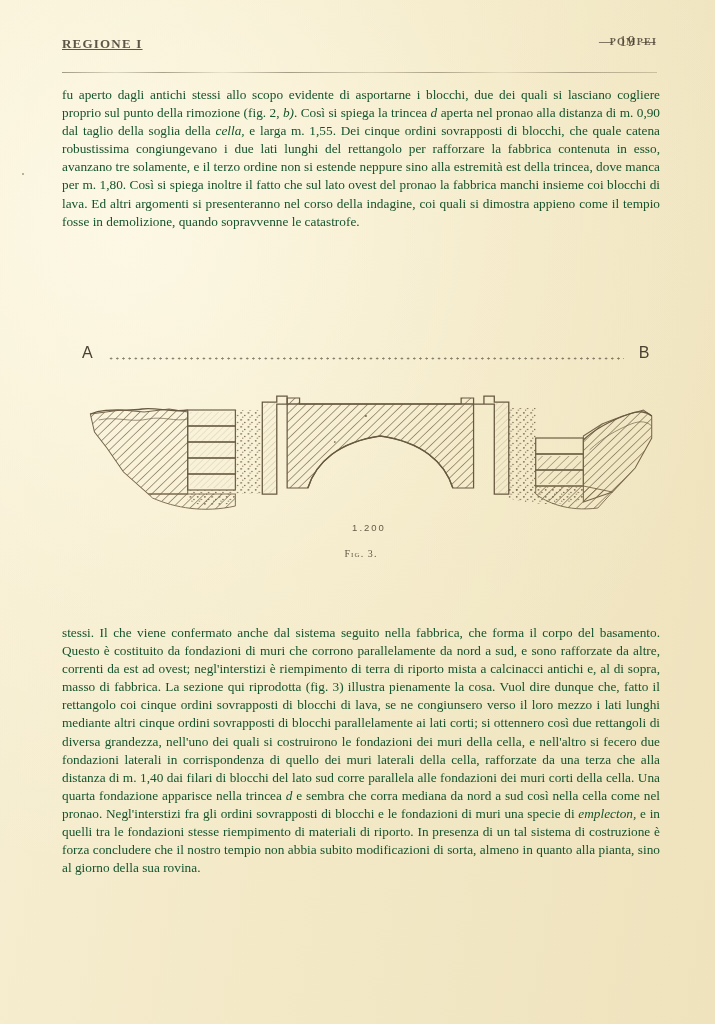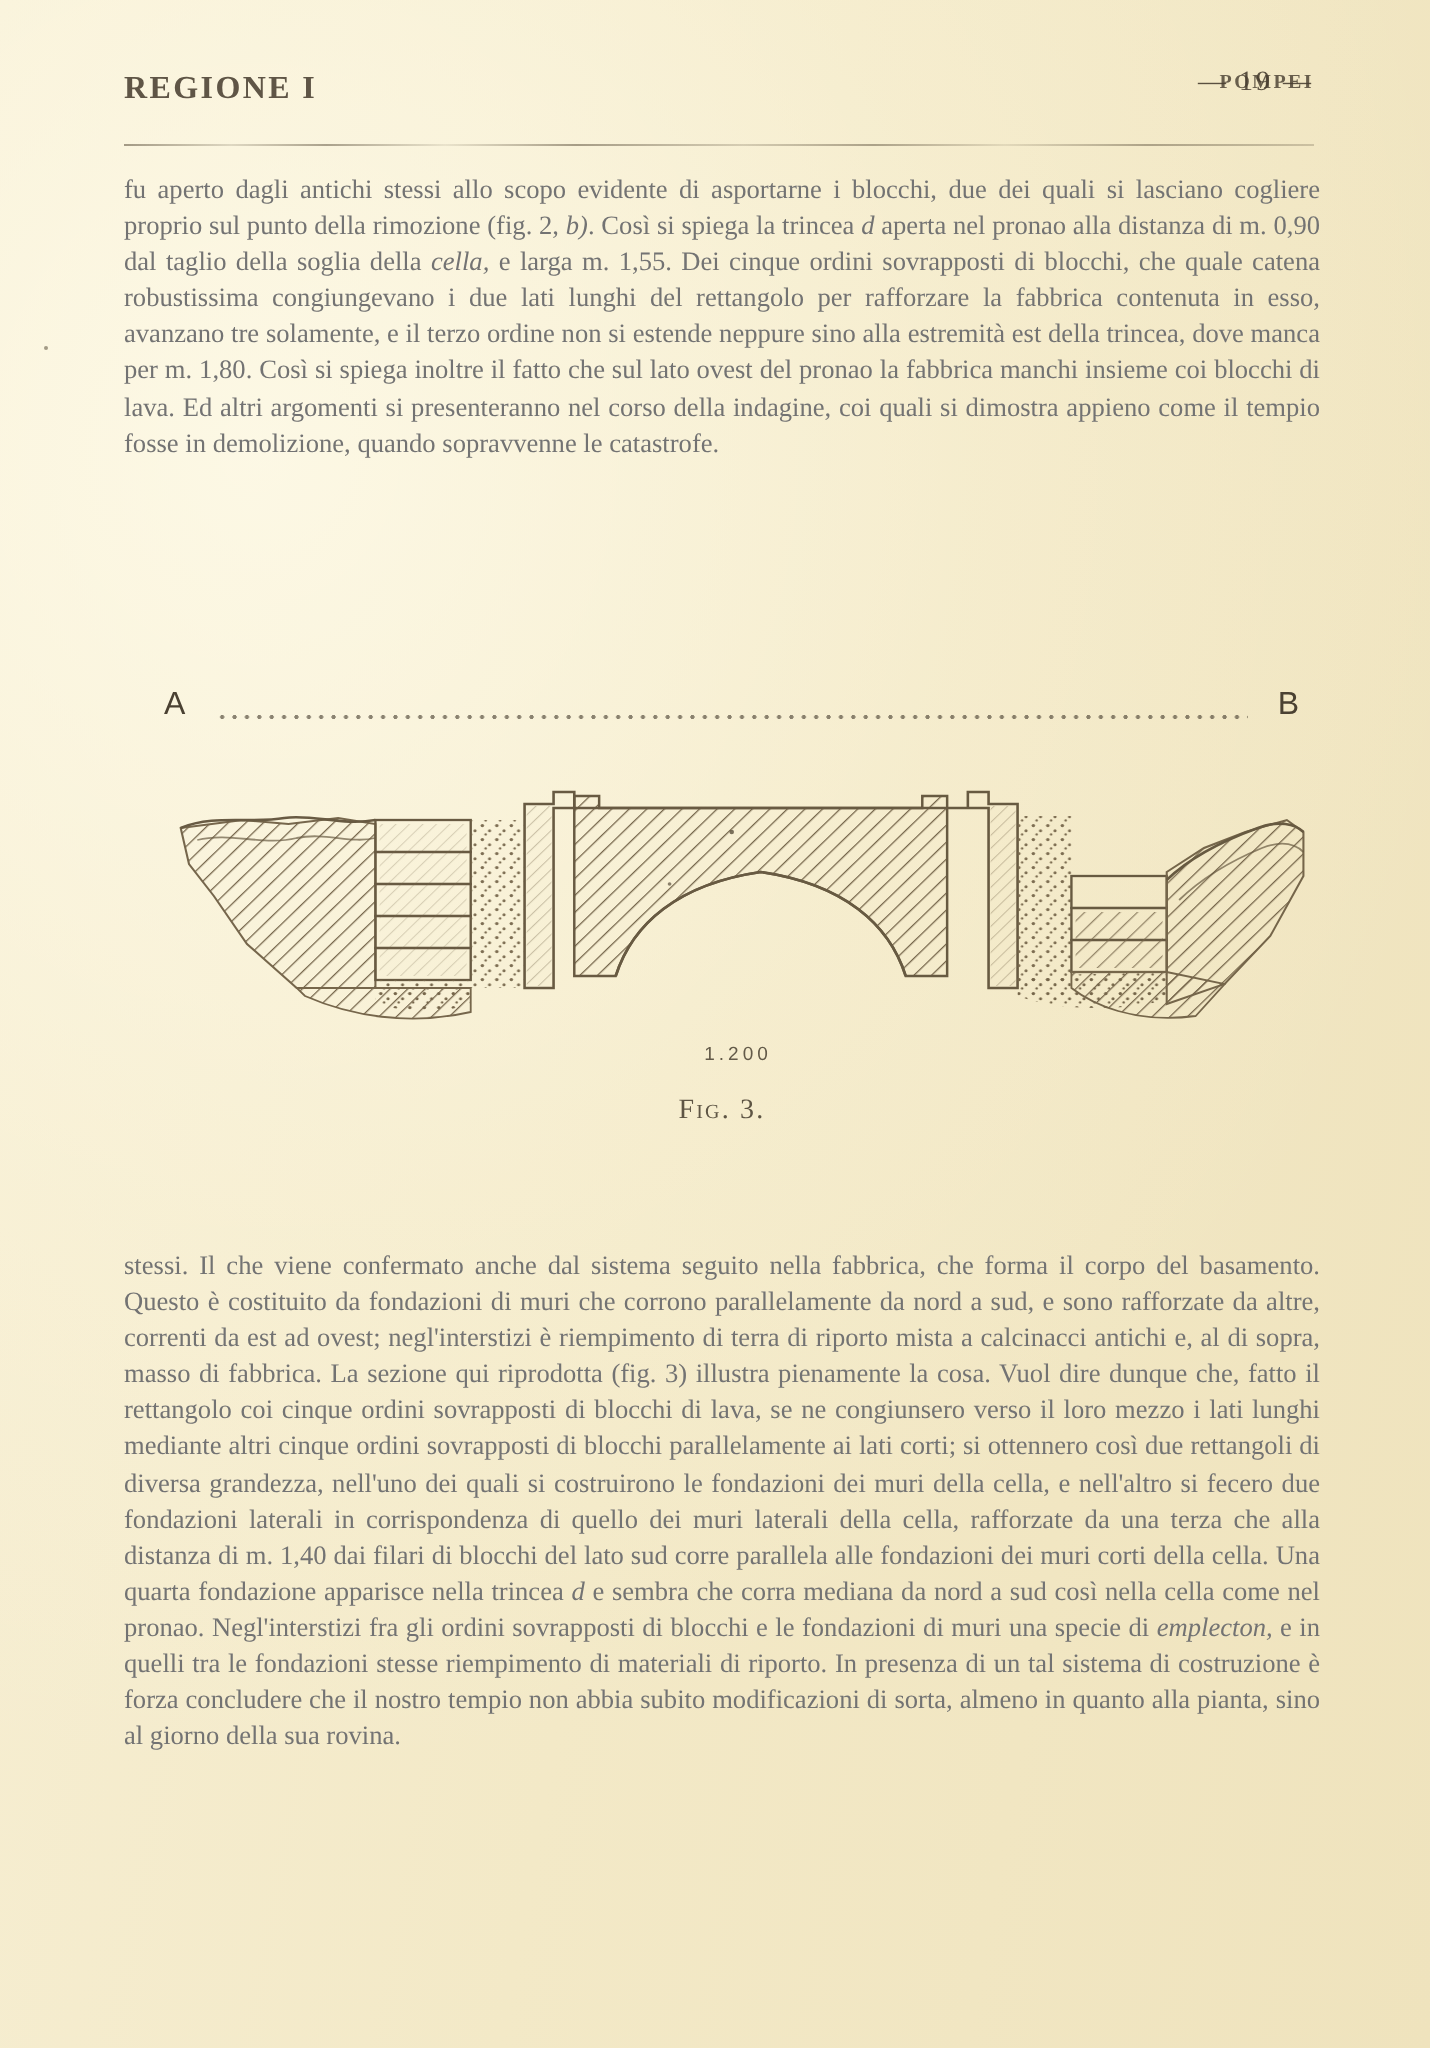--- a/index.html
+++ b/index.html
@@ -40,23 +40,24 @@
     letter-spacing: 0.9px;
     color: #4a4032;
   }
   .rh-left {
     position: absolute;
     left: 0;
     top: 0;
     font-variant: small-caps;
     font-weight: 600;
     letter-spacing: 1.2px;
-    font-size: 16px;
+    font-size: 13px;
     text-transform: uppercase;
     opacity: 0.88;
+    text-decoration: underline;
   }
   .rh-center {
     position: absolute;
     left: 0;
     right: 0;
     top: -2px;
     text-align: right;
     font-size: 14px;
     letter-spacing: 1.5px;
     opacity: 0.9;
@@ -89,21 +90,21 @@
 
   
   .textblock {
     position: absolute;
     left: 62px;
     right: 55px;
     font-size: 13.3px;
     line-height: 18.1px;
     text-align: justify;
     text-justify: inter-word;
-    color: #737373;
+    color: #14532d;
   }
   .textblock p {
     margin: 0;
   }
   .textblock p.indent {
     text-indent: 26px;
   }
   #para-top { top: 86px; }
   #para-bottom { top: 594px; margin-top: 30px; }
 
@@ -168,21 +169,21 @@
     color: #4a4132;
     font-family: "Liberation Sans", sans-serif;
     opacity: 0.85;
   }
   .fig-caption {
     position: absolute;
     left: 0;
     right: 0;
     top: 204px;
     text-align: center;
-    font-size: 14px;
+    font-size: 10px;
     font-variant: small-caps;
     letter-spacing: 1.1px;
     color: #443b2d;
     opacity: 0.85;
   }
 
   
   .speck {
     position: absolute;
     left: 22px;

